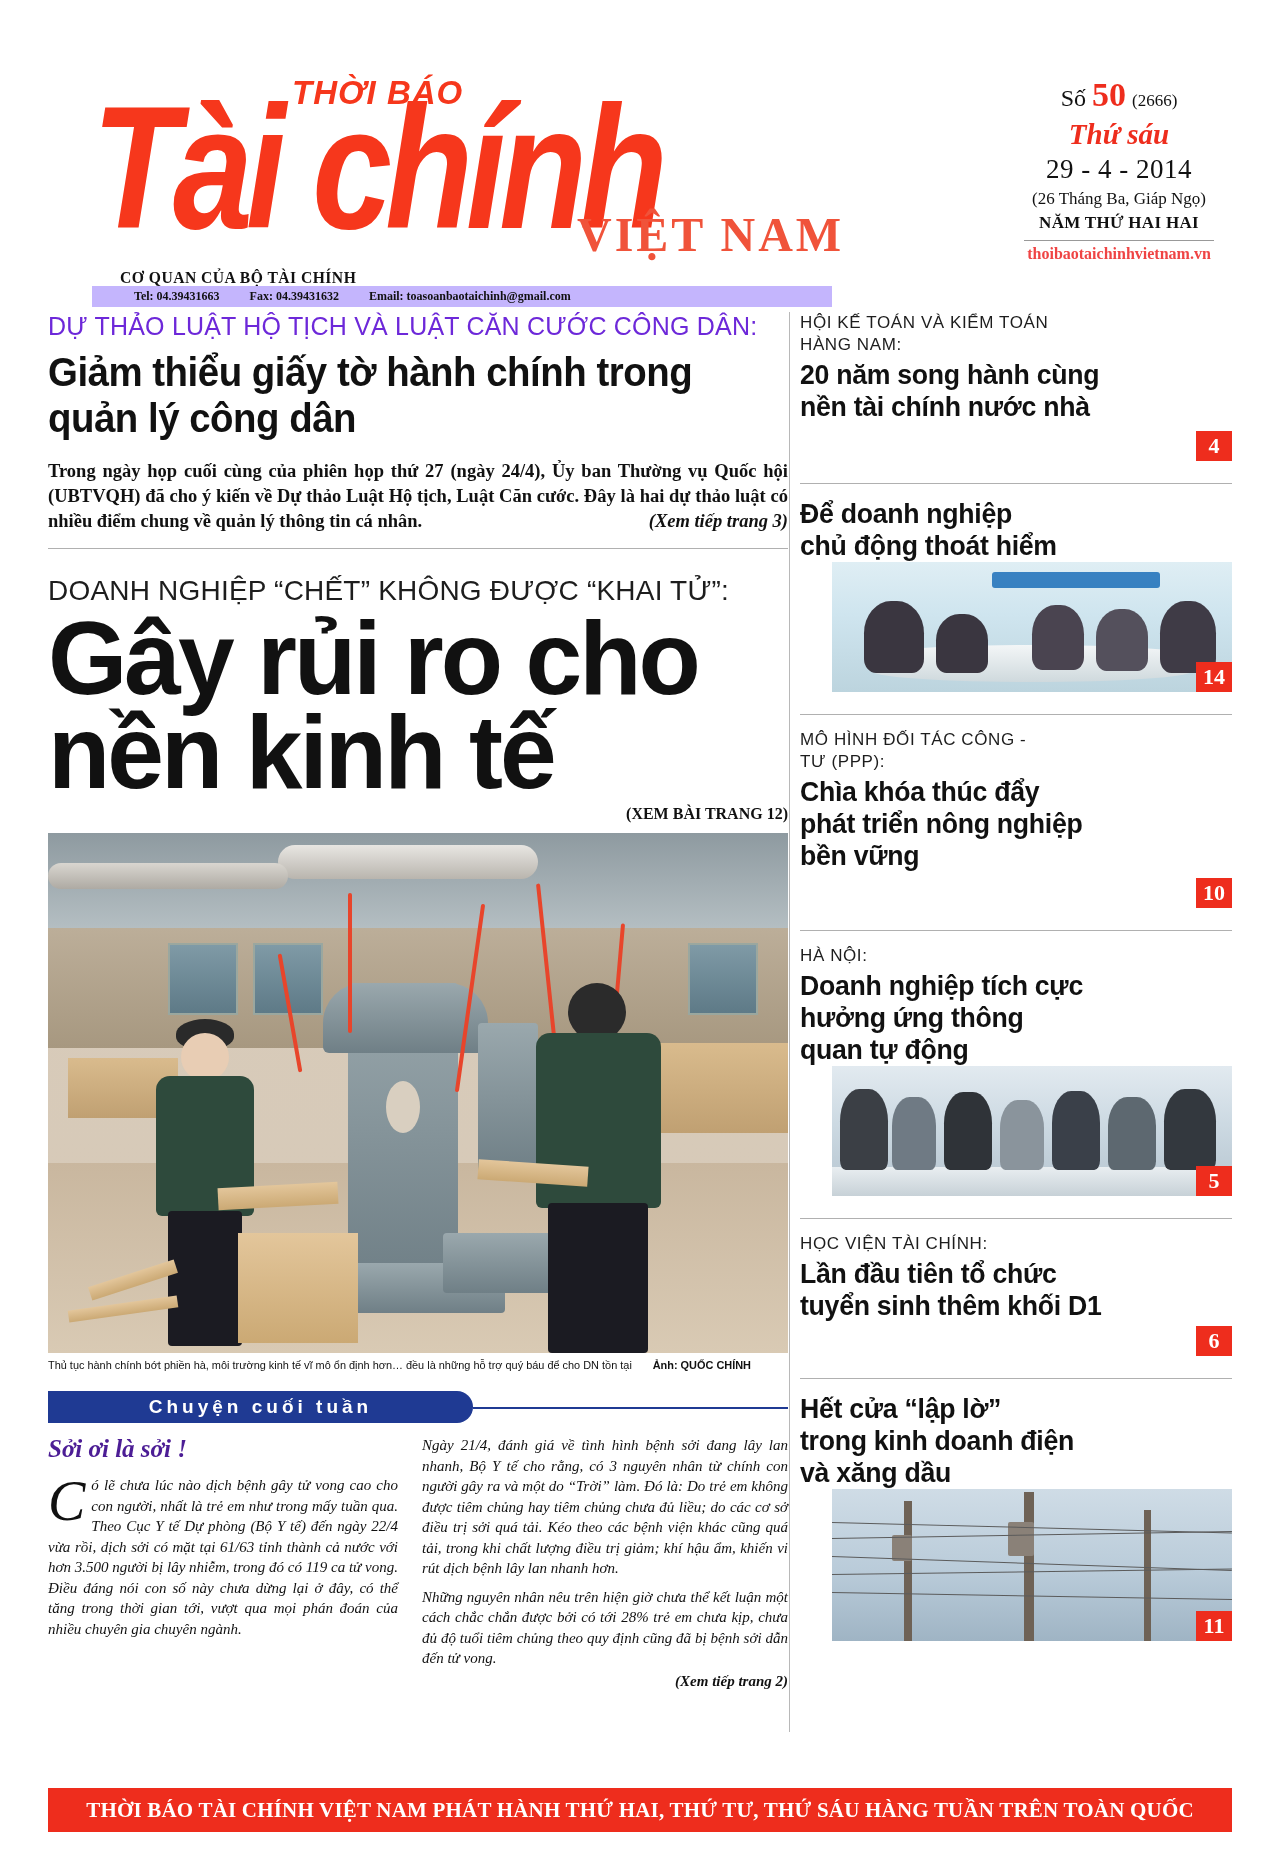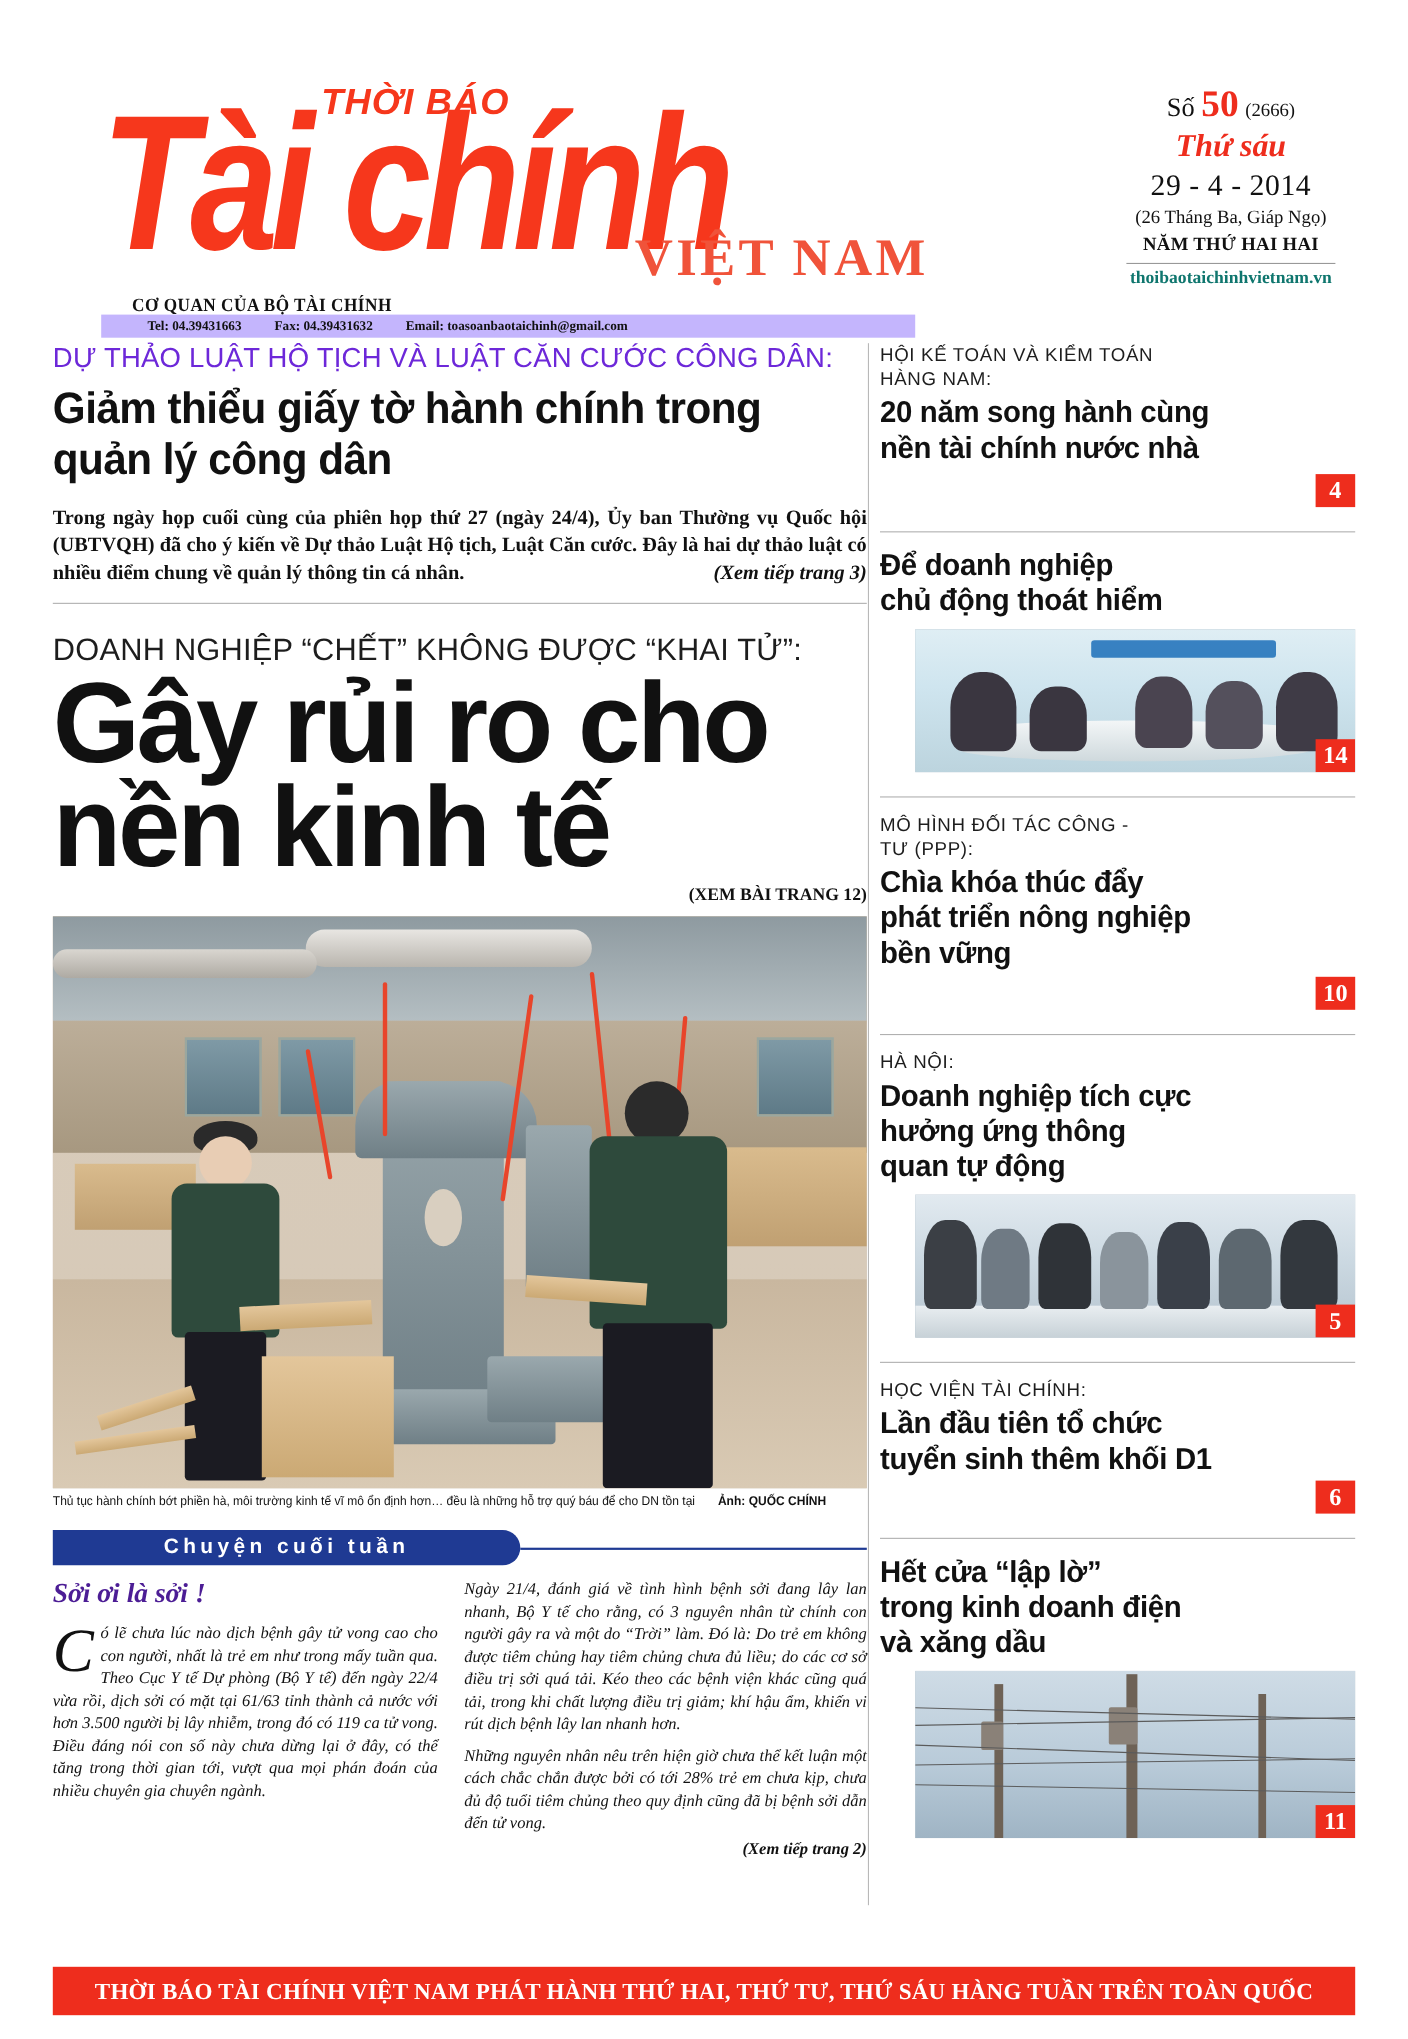--- a/index.html
+++ b/index.html
@@ -69,21 +69,21 @@
   .mr-issue .paren { font-size: 17px; }
   .mr-day {
     color: #ee2d1d; font-style: italic; font-weight: bold;
     font-size: 29px; line-height: 36px;
   }
   .mr-date { font-size: 27px; line-height: 35px; letter-spacing: 0.5px; }
   .mr-lunar { font-size: 17px; line-height: 24px; }
   .mr-year { font-weight: bold; font-size: 17px; line-height: 24px; letter-spacing: 0.3px; }
   .mr-rule { width: 190px; height: 1px; background: #999; margin: 5px auto 4px; }
   .mr-web {
-    color: #0f766e; font-weight: bold; font-size: 16px;
+    color: #ef4444; font-weight: bold; font-size: 16px;
     font-family: "Liberation Serif", serif;
   }
 
   
   .body-wrap { position: absolute; top: 312px; left: 0; width: 1280px; }
   .col-main { position: absolute; left: 48px; top: 0; width: 740px; }
   .col-side { position: absolute; left: 800px; top: 0; width: 432px; }
   .vrule { position: absolute; left: 789px; top: 0; width: 1px; height: 1420px; background: #b8b8b8; }
 
   
@@ -170,21 +170,21 @@
   .side-kicker {
     font-size: 17px; line-height: 22px; color: #1d1d1d;
     letter-spacing: 0.6px; margin-bottom: 3px;
   }
   .side-head {
     font-size: 27.5px; font-weight: bold; line-height: 32px;
     color: #111; letter-spacing: -0.3px;
     transform: scaleX(0.97); transform-origin: left;
   }
   .side-hr { height: 1px; background: #b0b0b0; margin: 12px 0 14px; }
-  .side-photo { position: relative; margin-top: 10px; overflow: hidden; background: #b9c6cf; }
+  .side-photo { position: relative; overflow: hidden; background: #b9c6cf; }
   .pagenum {
     position: absolute; right: 0; bottom: 0;
     background: #ee2d1d; color: #fff; font-weight: bold;
     font-size: 22px; width: 36px; height: 30px;
     display: flex; align-items: center; justify-content: center;
     font-family: "Liberation Serif", serif;
   }
   .pagenum.inline { position: relative; margin-left: auto; }
   .pn-row { display: flex; }
 

